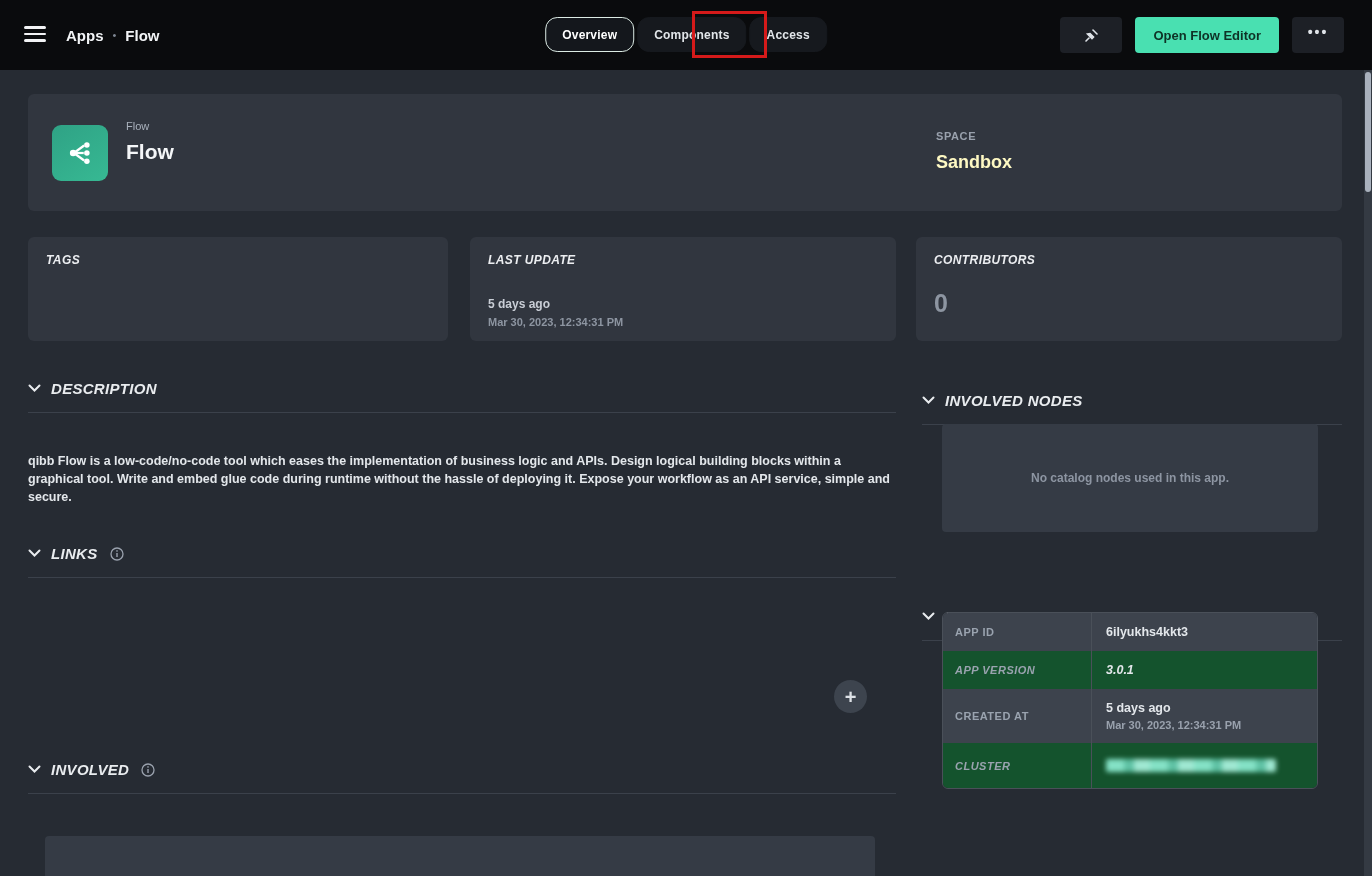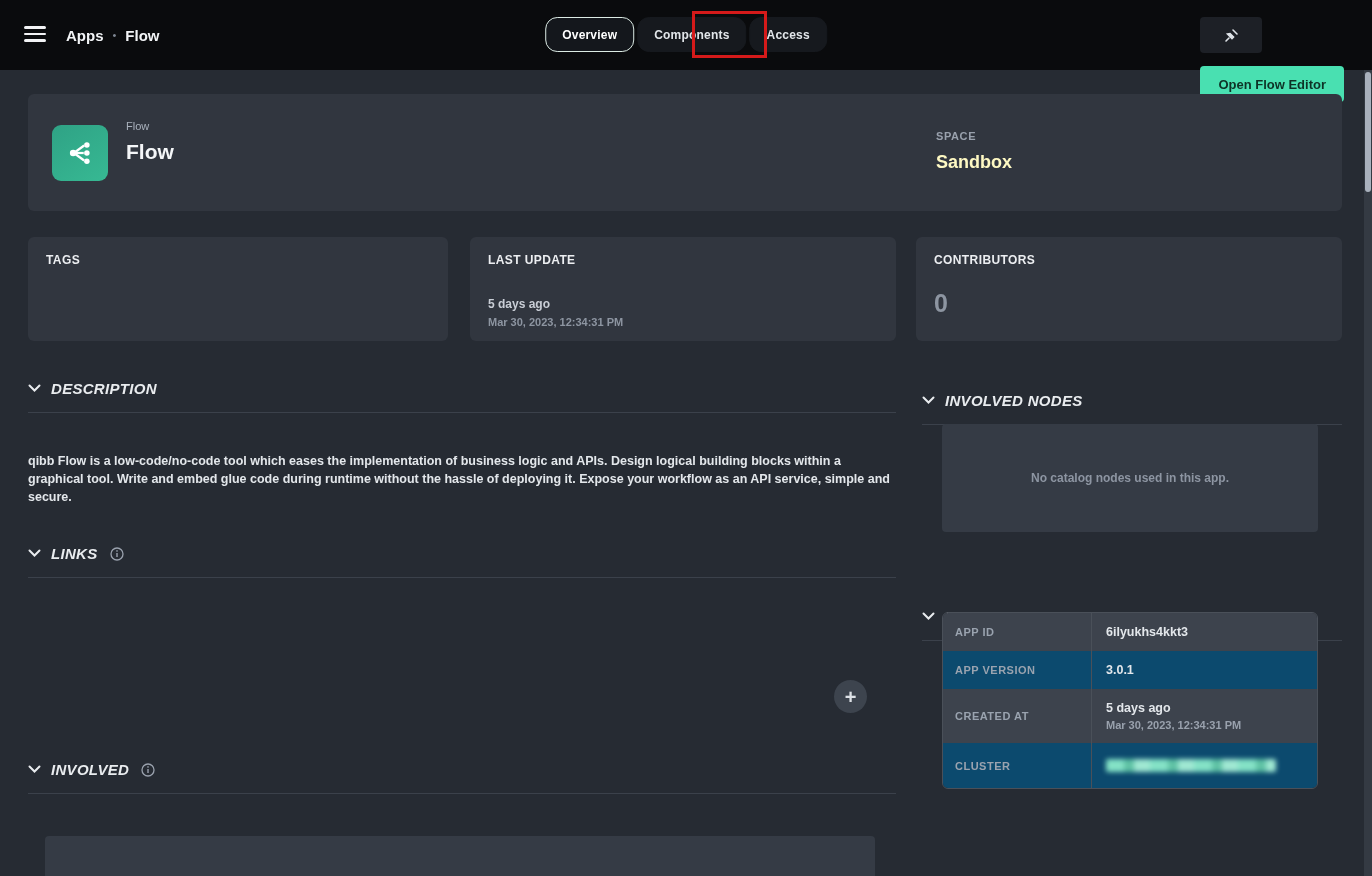--- a/index.html
+++ b/index.html
@@ -22,21 +22,21 @@
   .crumb-sep { color:#7d8591; font-size:11px; }
 
   .tabs { position:absolute; left:50%; top:17px; transform:translateX(-50%); display:flex; gap:3px; }
   .tab {
     height:35px; display:flex; align-items:center; padding:0 16px;
     background:#16191e; color:#e2e6ea; font-size:12px; font-weight:bold;
     border-radius:12px; border:1px solid #16191e; cursor:pointer; letter-spacing:.2px;
   }
   .tab.active { background:#14171c; border:1px solid #dcebe4; color:#ffffff; }
 
-  .topbar-actions { position:absolute; right:28px; top:17px; display:flex; gap:13px;flex-direction:column; }
+  .topbar-actions { position:absolute; right:28px; top:17px; display:flex; gap:13px; }
   .btn-dark {
     height:36px; background:#1d2026; border-radius:4px; display:flex;
     align-items:center; justify-content:center; cursor:pointer; color:#dfe3e8;
   }
   .btn-pin { width:62px; }
   .btn-more { width:52px; font-size:14px; letter-spacing:2px; font-weight:bold; padding-bottom:6px; }
   .btn-primary {
     height:36px; padding:0 18px; background:#49e0b1; color:#0e3226;
     border-radius:4px; font-size:13px; font-weight:bold; display:flex;
     align-items:center; cursor:pointer;
@@ -64,21 +64,21 @@
   .app-title { font-size:21px; font-weight:bold; color:#f4f6f8; }
   .space-block { position:absolute; left:908px; top:36px; }
   .space-label { font-size:11px; font-weight:bold; letter-spacing:.6px; color:#99a1ad; margin-bottom:10px; }
   .space-value { font-size:18px; font-weight:bold; color:#fef9c3; cursor:pointer; }
 
   
   .stat-card { position:absolute; top:237px; height:104px; padding:16px 18px; }
   .stat-tags { left:28px; width:420px; }
   .stat-update { left:470px; width:426px; }
   .stat-contrib { left:916px; width:426px; }
-  .stat-label { font-size:12px; font-weight:bold; letter-spacing:.4px; color:#eceef1; }
+  .stat-label { font-size:12px; font-weight:bold; letter-spacing:.4px; color:#eceef1;font-style:italic; }
   .stat-rel { margin-top:30px; font-size:12px; font-weight:bold; color:#c9ced6; }
   .stat-abs { margin-top:5px; font-size:11px; font-weight:bold; color:#8d95a1; }
   .stat-count { margin-top:22px; font-size:25px; font-weight:bold; color:#8d95a1; }
 
   
   .section-header {
     position:absolute; display:flex; align-items:center; gap:10px;
     padding-bottom:15px; border-bottom:1px solid #3b414b;
   }
   .section-title { font-size:15px; font-weight:bold; color:#e9ecef; letter-spacing:.3px;font-style:italic; }
@@ -126,21 +126,21 @@
   }
   .nodes-empty { font-size:12px; font-weight:bold; color:#8d95a2; }
 
   
   .details-table {
     position:absolute; left:942px; top:612px; width:376px;
     border:1px solid #4a5059; border-radius:6px; overflow:hidden;
   }
   .d-row { display:grid; grid-template-columns:148px 1fr; }
   .d-row.light { background:#3d434d; }
-  .d-row.dark  { background:#0c4a6e; }
+  .d-row.dark  { background:#14532d;font-style:italic; }
   .d-key {
     padding:12px 0 12px 12px; font-size:11px; font-weight:bold;
     letter-spacing:.5px; color:#9aa3af; display:flex; align-items:center;
   }
   .d-val {
     border-left:1px solid #4a5059; padding:12px 0 12px 14px;
     font-size:12.5px; font-weight:bold; color:#e3e7eb;
     display:flex; flex-direction:column; justify-content:center; gap:4px;
   }
   .d-val .sub { font-size:11px; font-weight:bold; color:#99a1ad; }

